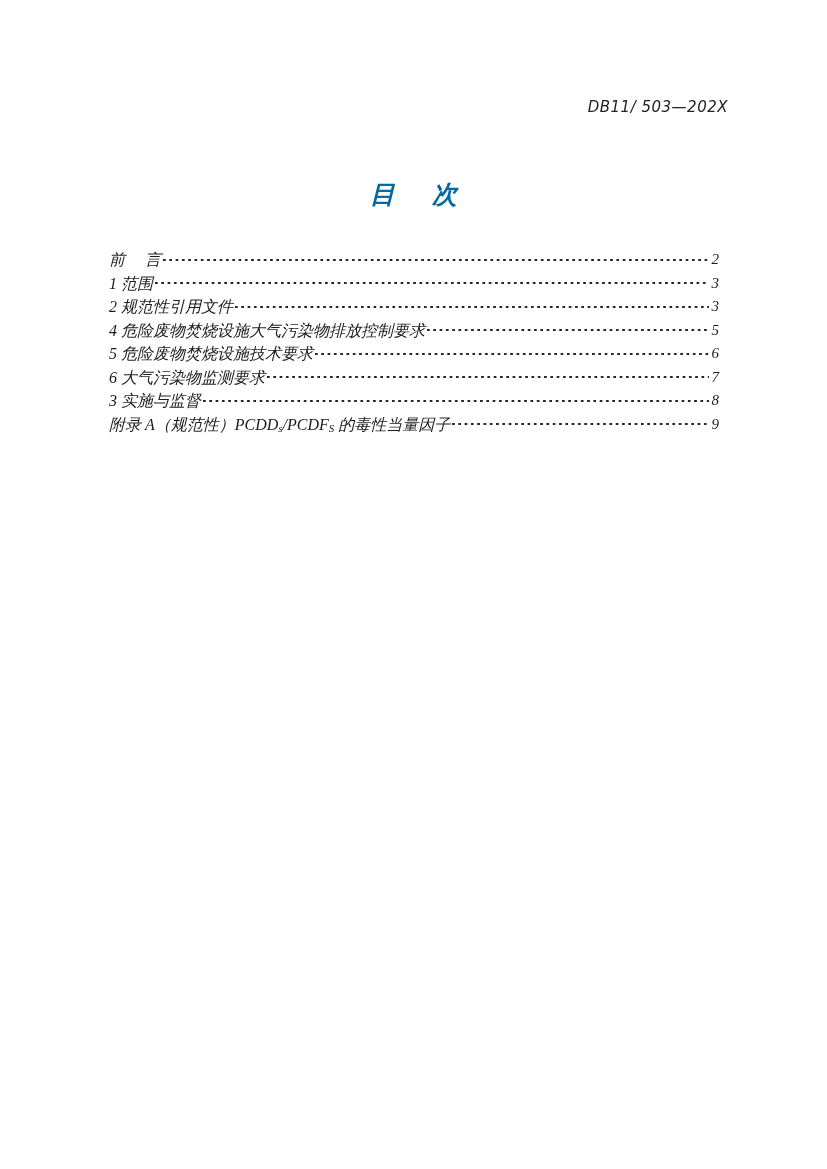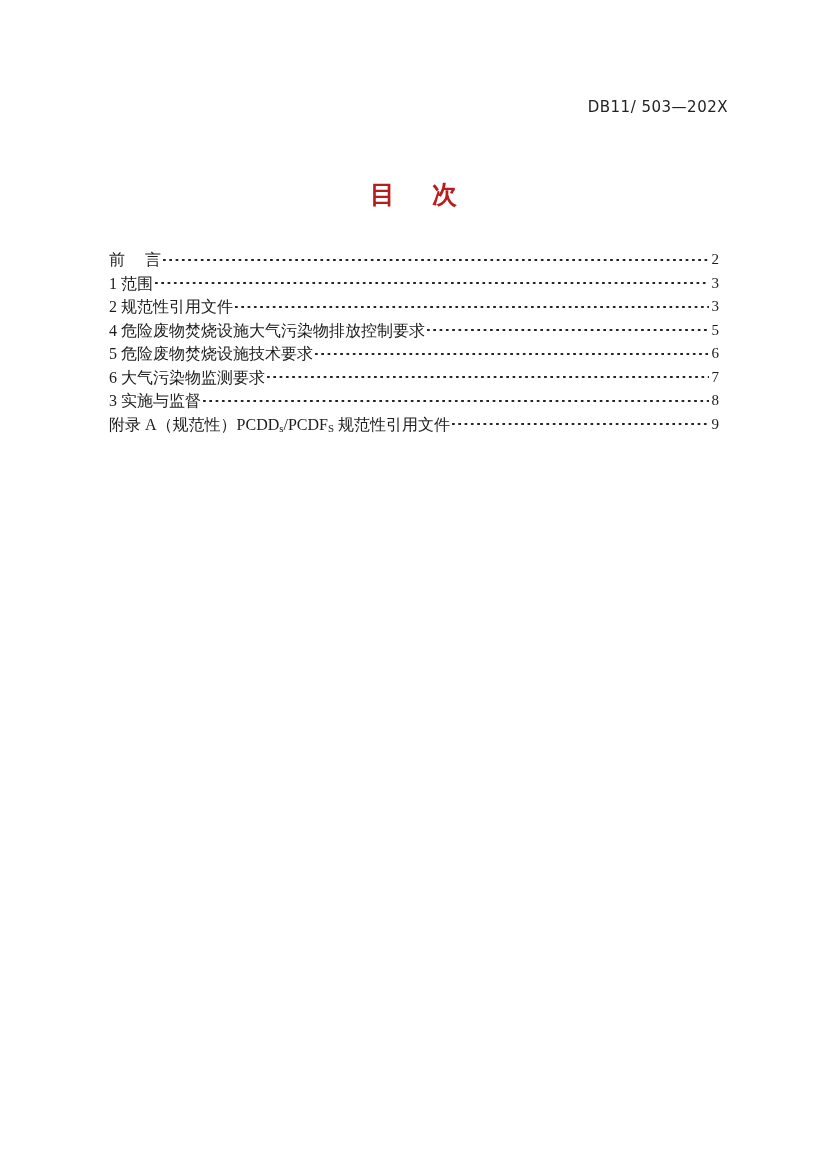--- a/index.html
+++ b/index.html
@@ -4,20 +4,21 @@
 <style>
   html, body { margin: 0; padding: 0; background: #ffffff; }
   .page {
     position: relative;
     width: 827px;
     height: 887px;
     background: #ffffff;
     overflow: hidden;
     font-family: "Liberation Serif", "DejaVu Serif", serif;
     color: #1c1c1c;
+    font-style: italic;
   }
   .doc-code {
     position: absolute;
     top: 98px;
     right: 99px;
     font-family: "DejaVu Sans", "Liberation Sans", sans-serif;
     font-size: 15px;
     font-weight: 500;
     letter-spacing: 0.5px;
     color: #222222;
@@ -27,21 +28,21 @@
     top: 181px;
     left: 0;
     right: 0;
     margin: 0;
     text-align: center;
     font-family: "Liberation Sans", "DejaVu Sans", sans-serif;
     font-size: 25px;
     line-height: 27px;
     font-weight: 700;
     word-spacing: 30px;
-    color: #b91c1c;
+    color: #0369a1;
   }
   .toc {
     position: absolute;
     left: 109px;
     top: 248px;
     width: 610px;
   }
   .toc-row {
     display: flex;
     align-items: center;
@@ -128,21 +129,21 @@
       <span class="toc-page">7</span>
     </div>
 
     <div class="toc-row">
       <span class="toc-label">3 实施与监督</span>
       <span class="leader"></span>
       <span class="toc-page">8</span>
     </div>
 
     <div class="toc-row">
-      <span class="toc-label"><span>附录 A（规范性）PCDD</span><sub>s</sub><span>/PCDF</span><sub>S</sub><span> 规范性引用文件</span></span>
+      <span class="toc-label"><span>附录 A（规范性）PCDD</span><sub>s</sub><span>/PCDF</span><sub>S</sub><span> 的毒性当量因子</span></span>
       <span class="leader"></span>
       <span class="toc-page">9</span>
     </div>
 
   </div>
 
   <div class="footer-pagenum">1</div>
 
 </div>
 

